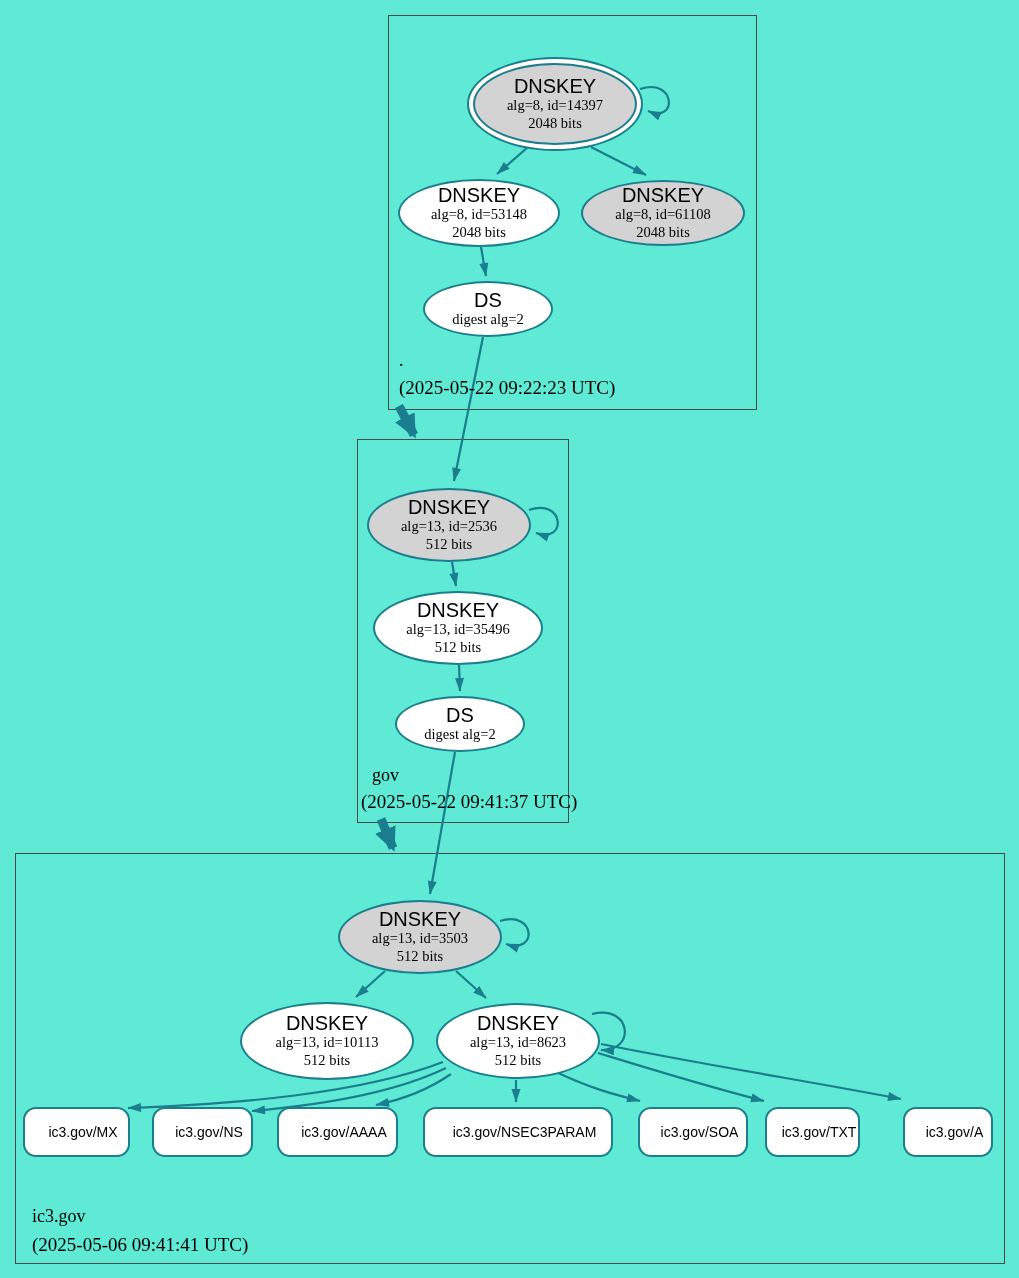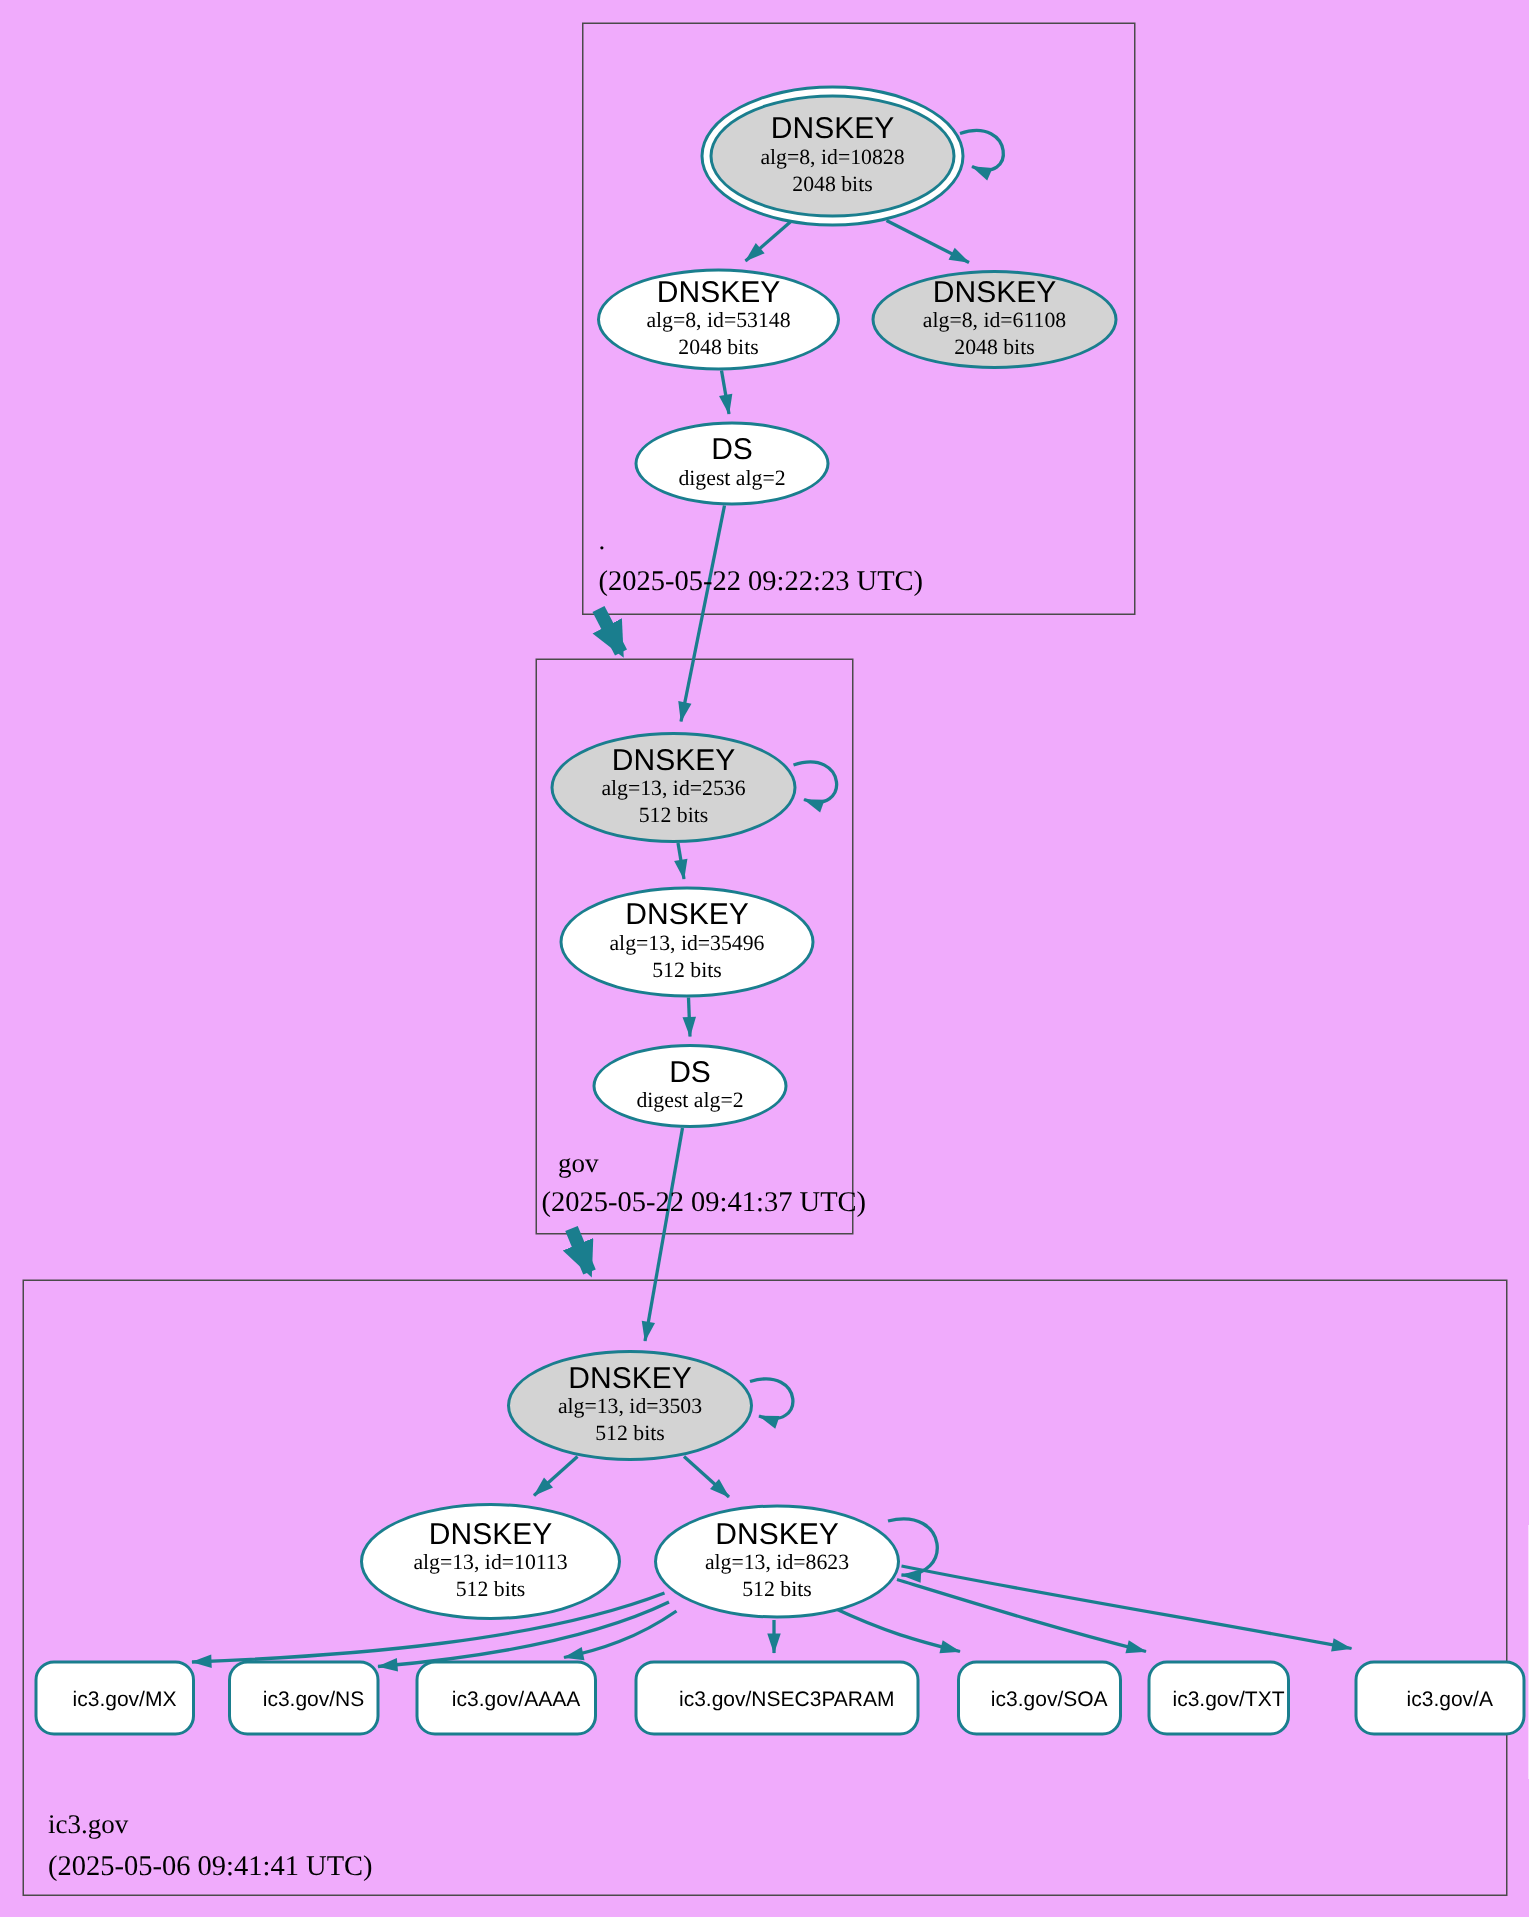--- a/index.html
+++ b/index.html
@@ -1,16 +1,16 @@
 <!DOCTYPE html>
 <html><head>
 <meta charset="utf-8">
 <style>
   html,body{margin:0;padding:0;background:#ffffff;}
-  .canvas{position:relative;width:1019px;height:1278px;background:#f0abfc;overflow:hidden;
+  .canvas{position:relative;width:1019px;height:1278px;background:#5eead4;overflow:hidden;
           font-family:"Liberation Sans",sans-serif;}
   .zone-box{position:absolute;border:1px solid #4a4a4a;background:transparent;}
   svg.edges{position:absolute;left:0;top:0;width:1019px;height:1278px;pointer-events:none;}
   .ellipse{position:absolute;border:2.5px solid #1a7e8e;border-radius:50%;background:#ffffff;
            display:flex;flex-direction:column;align-items:center;justify-content:center;
            text-align:center;box-sizing:border-box;}
   .ellipse.gray{background:#d3d3d3;}
   .ellipse-outer{position:absolute;border:2.5px solid #1a7e8e;border-radius:50%;background:#ffffff;
            display:flex;align-items:center;justify-content:center;box-sizing:border-box;}
   .ellipse-inner{width:calc(100% - 8px);height:calc(100% - 8px);border:2.5px solid #1a7e8e;
@@ -69,21 +69,21 @@
     </g>
     <g stroke="#1a7e8e" stroke-width="9" fill="none">
       <path d="M399,406 L414,435" marker-end="url(#ahBig)"></path>
       <path d="M381,819 L393,848" marker-end="url(#ahBig)"></path>
     </g>
   </svg>
 
   <div class="ellipse-outer" style="left:467px;top:57px;width:176px;height:94px;">
     <div class="ellipse-inner">
       <span class="node-title">DNSKEY</span>
-      <span class="node-detail">alg=8, id=10828</span>
+      <span class="node-detail">alg=8, id=14397</span>
       <span class="node-detail">2048 bits</span>
     </div>
   </div>
 
   <div class="ellipse" style="left:398px;top:179px;width:162px;height:68px;">
     <span class="node-title">DNSKEY</span>
     <span class="node-detail">alg=8, id=53148</span>
     <span class="node-detail">2048 bits</span>
   </div>
 
@@ -138,18 +138,18 @@
     <span class="node-detail">alg=13, id=8623</span>
     <span class="node-detail">512 bits</span>
   </div>
 
   <div class="rrset" style="left:23px;top:1107px;width:107px;">ic3.gov/MX</div>
   <div class="rrset" style="left:152px;top:1107px;width:101px;">ic3.gov/NS</div>
   <div class="rrset" style="left:277px;top:1107px;width:121px;">ic3.gov/AAAA</div>
   <div class="rrset" style="left:423px;top:1107px;width:190px;">ic3.gov/NSEC3PARAM</div>
   <div class="rrset" style="left:638px;top:1107px;width:110px;">ic3.gov/SOA</div>
   <div class="rrset" style="left:765px;top:1107px;width:95px;">ic3.gov/TXT</div>
-  <div class="rrset" style="left:903px;top:1107px;width:114px;">ic3.gov/A</div>
+  <div class="rrset" style="left:903px;top:1107px;width:90px;">ic3.gov/A</div>
 
   <div class="zone-label" style="left:32px;top:1206px;text-align:right;">ic3.gov</div>
   <div class="zone-ts" style="left:32px;top:1234px;">(2025-05-06 09:41:41 UTC)</div>
 
 </div>
 
 </body></html>

